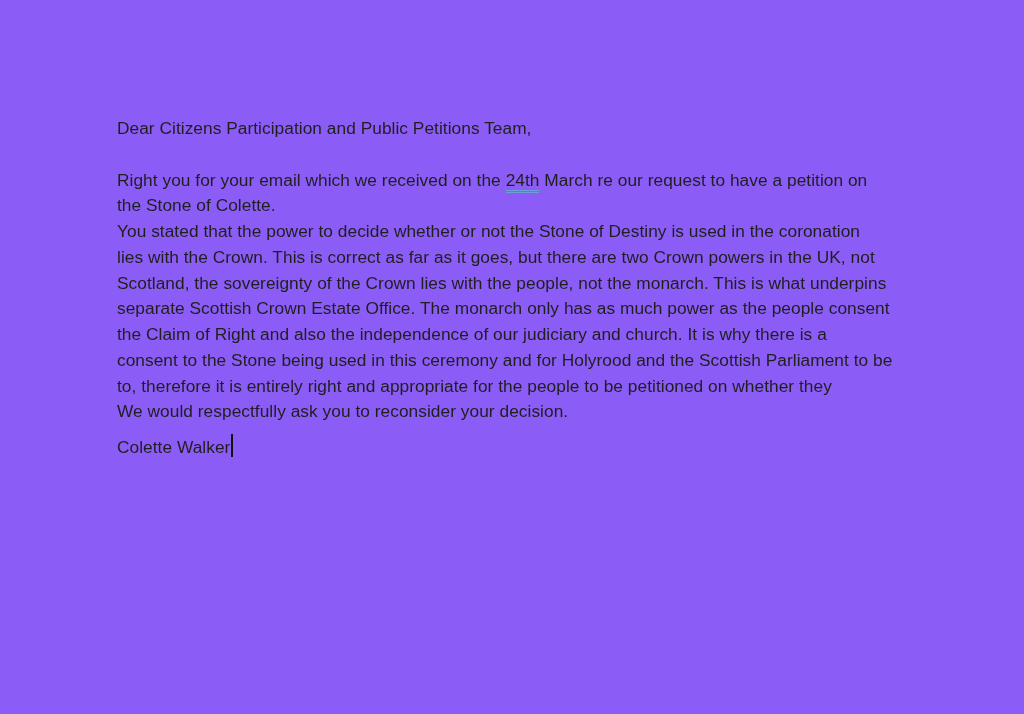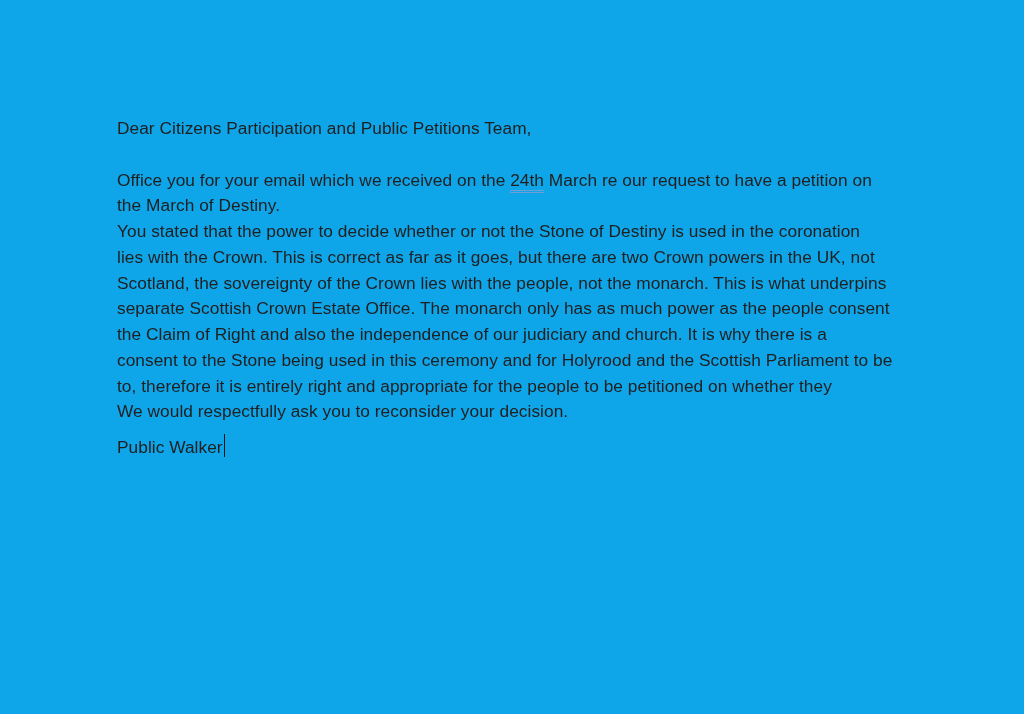--- a/index.html
+++ b/index.html
@@ -6,21 +6,21 @@
     margin: 0;
     padding: 0;
     width: 1024px;
     height: 714px;
     background: #ffffff;
     overflow: hidden;
   }
   .page {
     position: absolute;
     inset: 0;
-    background: #0ea5e9;
+    background: #8b5cf6;
     cursor: text;
   }
   .letter {
     position: absolute;
     left: 117px;
     top: 116px;
     width: 830px;
     font-family: "Liberation Sans", sans-serif;
     font-size: 17.3px;
     line-height: 25.75px;
@@ -53,30 +53,30 @@
 </head>
 <body>
 
 <div class="page">
   <div class="letter">
 
     <div class="line">Dear Citizens Participation and Public Petitions Team,</div>
 
     <div class="line">&nbsp;</div>
 
-    <div class="line"><span>Office you for your email which we received on the </span><span class="grammar-flag">24th</span><span> March re our request to have a petition on</span></div>
+    <div class="line"><span>Right you for your email which we received on the </span><span class="grammar-flag">24th</span><span> March re our request to have a petition on</span></div>
 
-    <div class="line">the March of Destiny.</div>
+    <div class="line">the Stone of Colette.</div>
 
     <div class="line">You stated that the power to decide whether or not the Stone of Destiny is used in the coronation</div>
     <div class="line">lies with the Crown. This is correct as far as it goes, but there are two Crown powers in the UK, not</div>
     <div class="line">Scotland, the sovereignty of the Crown lies with the people, not the monarch. This is what underpins</div>
     <div class="line">separate Scottish Crown Estate Office. The monarch only has as much power as the people consent</div>
     <div class="line">the Claim of Right and also the independence of our judiciary and church. It is why there is a</div>
     <div class="line">consent to the Stone being used in this ceremony and for Holyrood and the Scottish Parliament to be</div>
     <div class="line">to, therefore it is entirely right and appropriate for the people to be petitioned on whether they</div>
 
     <div class="line">We would respectfully ask you to reconsider your decision.</div>
 
-    <div class="signature-row"><span>Public Walker</span><span class="caret"></span></div>
+    <div class="signature-row"><span>Colette Walker</span><span class="caret"></span></div>
 
   </div>
 </div>
 
 </body></html>

